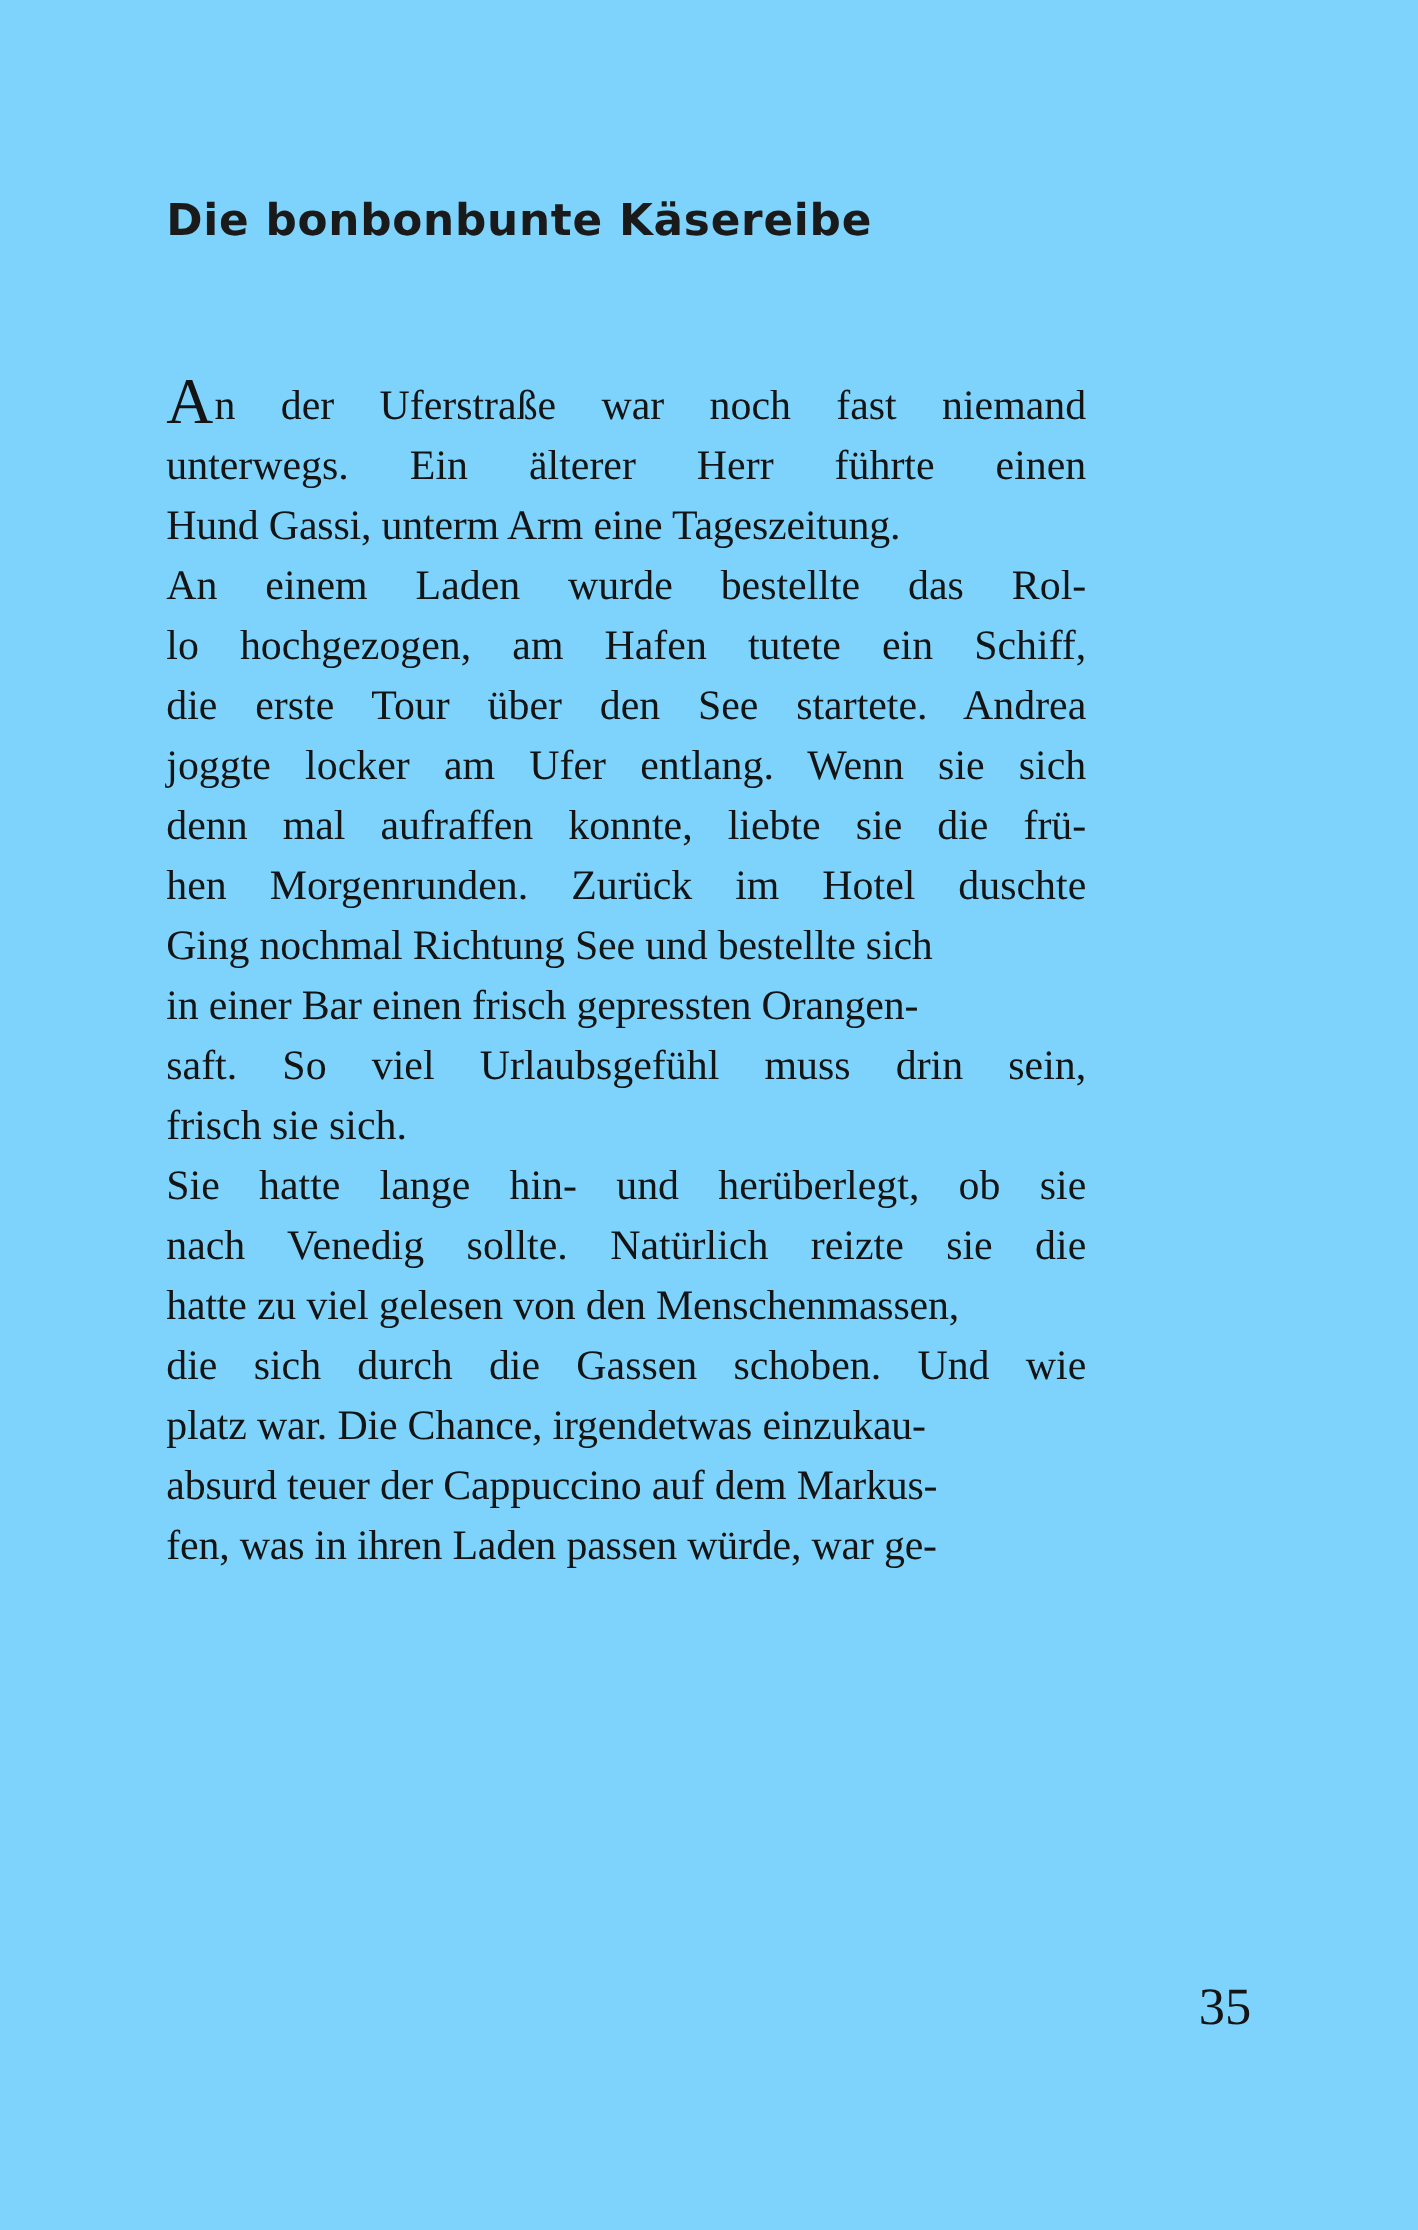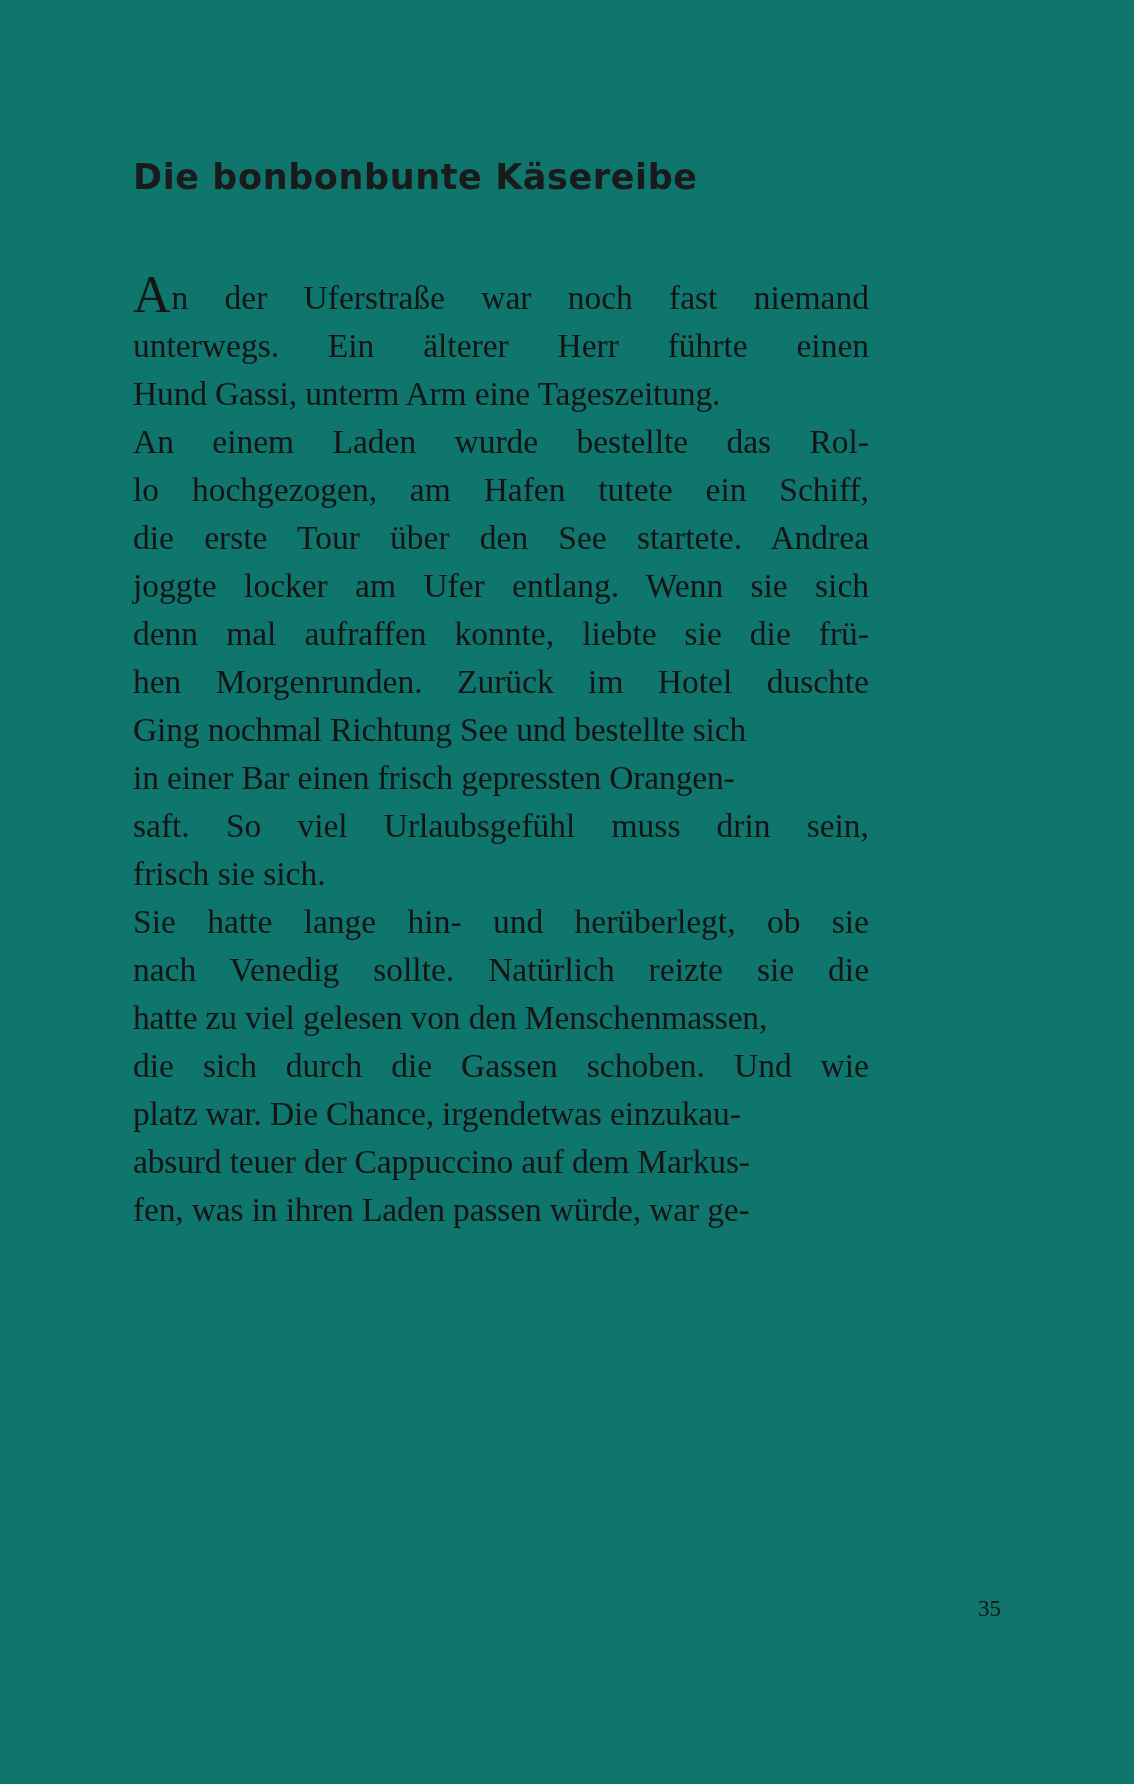--- a/index.html
+++ b/index.html
@@ -13,21 +13,21 @@
     font-family: "Liberation Serif", serif;
     color: #141414;
     -webkit-font-smoothing: antialiased;
   }
 
   .page {
     position: relative;
     width: 1134px;
     height: 1784px;
     margin: 0 auto;
-    background: #0f766e;
+    background: #7dd3fc;
     overflow: hidden;
     box-sizing: border-box;
   }
 
   
   .chapter-heading {
     position: absolute;
     left: 133px;
     top: 157px;
     width: 800px;
@@ -38,21 +38,21 @@
     line-height: 1.15;
     letter-spacing: 0.6px;
     color: #1a1a1a;
     white-space: nowrap;
   }
 
   
   .body-copy {
     position: absolute;
     left: 133px;
-    top: 271px;
+    top: 298px;
     width: 736px;
   }
 
   .para {
     margin: 0;
     font-family: "Liberation Serif", serif;
     font-size: 33.5px;
     line-height: 48px;
     color: #141414;
     text-align: justify;
@@ -98,25 +98,24 @@
     top: 3px;
     padding-right: 1px;
   }
 
   
   .folio {
     position: absolute;
     right: 133px;
     top: 1585px;
     font-family: "Liberation Serif", serif;
-    font-size: 23px;
+    font-size: 42px;
     line-height: 1;
     color: #141414;
     text-align: right;
-    margin-top: 12px;
   }
 </style>
 </head>
 <body>
 
 <div class="page">
 
   <h1 class="chapter-heading">Die bonbonbunte Käsereibe</h1>
 
   <div class="body-copy">

